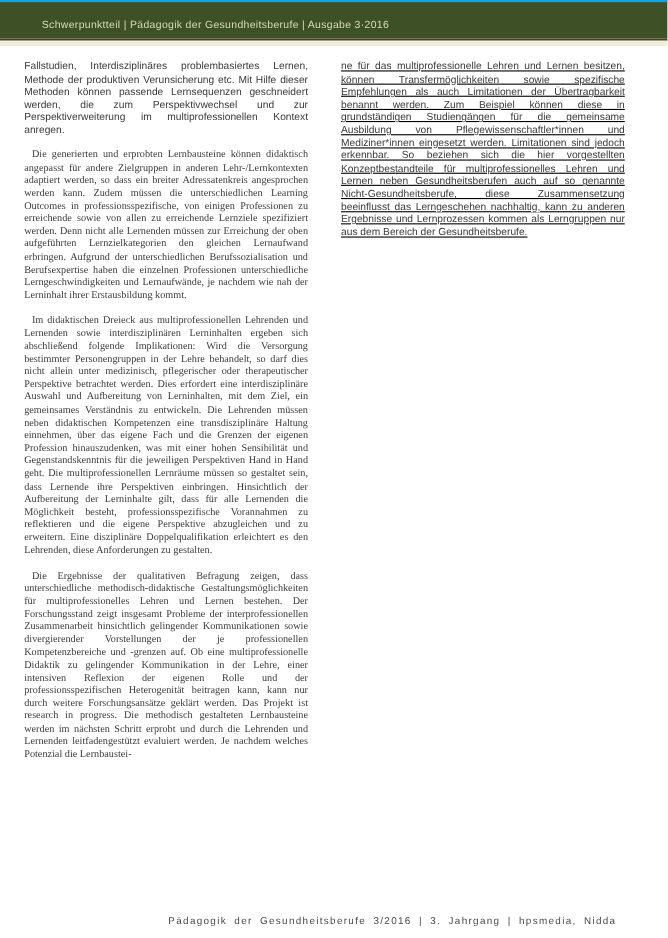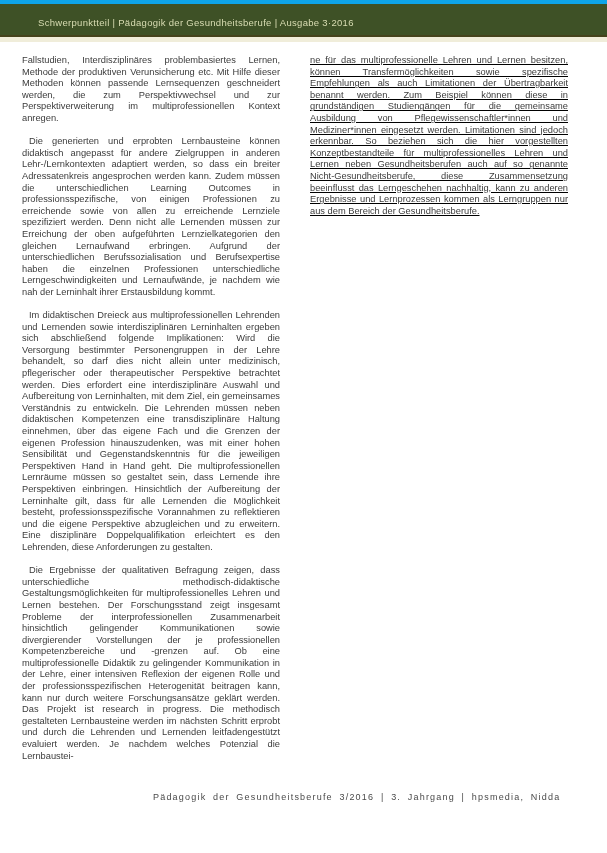--- a/index.html
+++ b/index.html
@@ -9,21 +9,21 @@
     height: 853px;
     background: #ffffff;
     overflow: hidden;
     font-family: "Liberation Sans", sans-serif;
   }
   .topbar {
     position: absolute;
     top: 0; left: 0; right: 0;
     height: 35px;
     background: #3e5126;
-    border-top: 4px solid #0ea5e9;
+    border-top: 2px solid #0ea5e9;
     box-sizing: border-box;
     display: flex;
     align-items: flex-end;
     padding: 0 0 7px 38px;
   }
   .topbar .crumb {
     font-size: 9.5px;
     line-height: 10px;
     color: #d8dcb2;
     letter-spacing: 0.3px;
@@ -51,31 +51,31 @@
   .col p {
     margin: 0;
     font-size: 9.3px;
     line-height: 11.6px;
     color: #3b3b3b;
     text-align: justify;
     hyphens: auto;
     -webkit-hyphens: auto;
   }
   .col p + p { margin-top: 11.6px; }
-  .col p.ind { text-indent: 7px; }
+  .col p.ind { text-indent: 7px; font-family: Liberation Serif, serif; }
   .footer-num {
     position: absolute;
     left: 38px; top: 852px;
     font-size: 9px;
     color: #4a4a4a;
     letter-spacing: 1px;
   }
   .footer-line {
     position: absolute;
-    left: 153px; top: 792px;
+    left: 153px; top: 832px;
     font-size: 9px;
     color: #4a4a4a;
     letter-spacing: 1.2px;
     word-spacing: 3px;
     white-space: nowrap;
     text-align: center;
   }
 </style>
 </head>
 <body>

